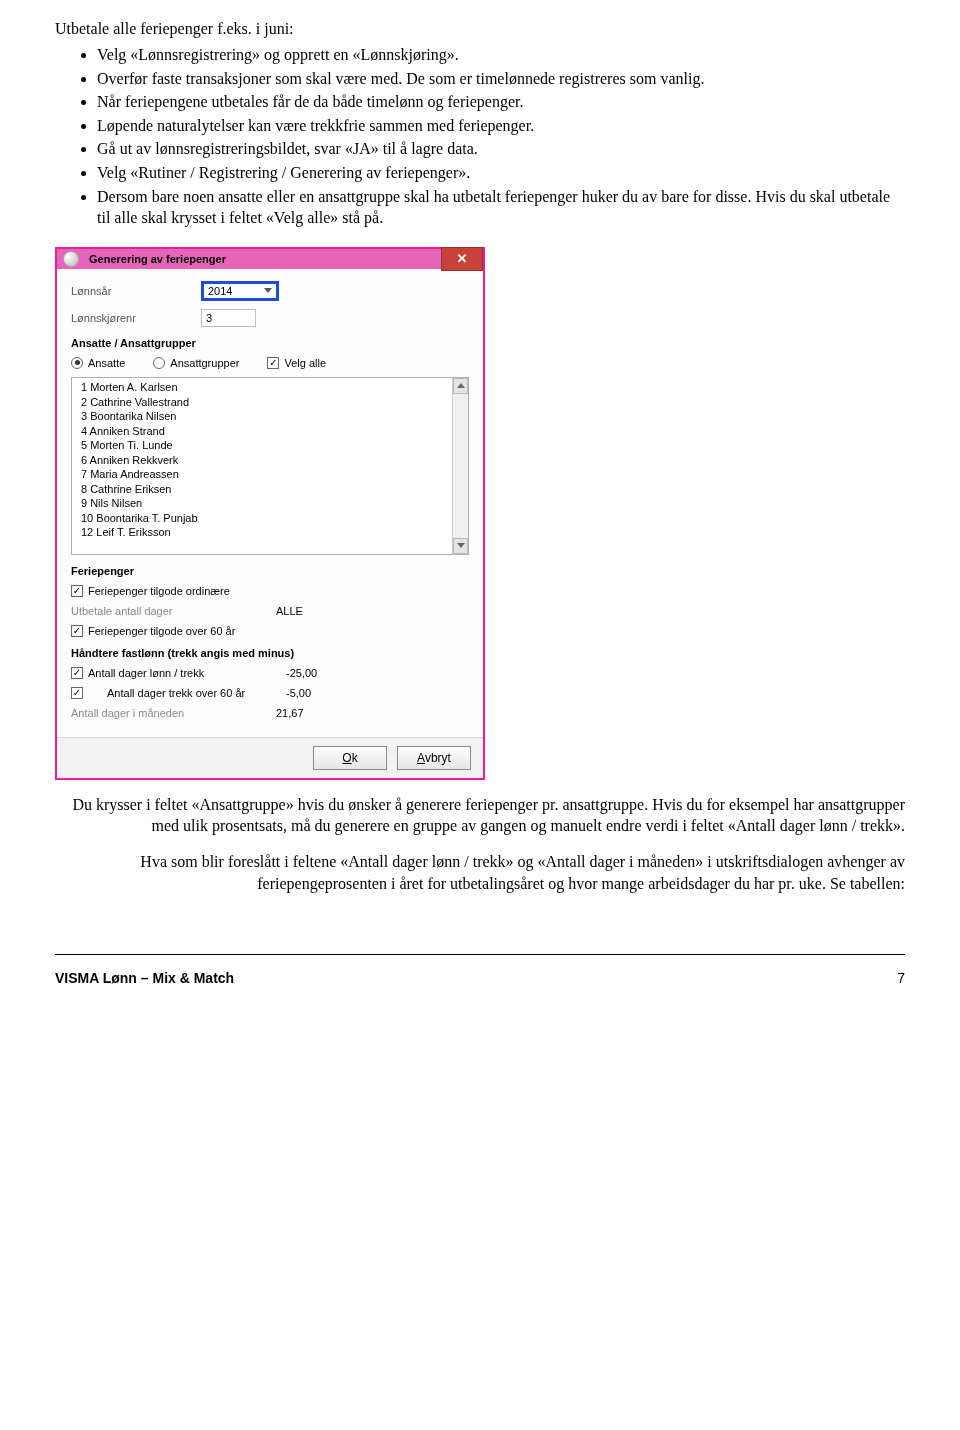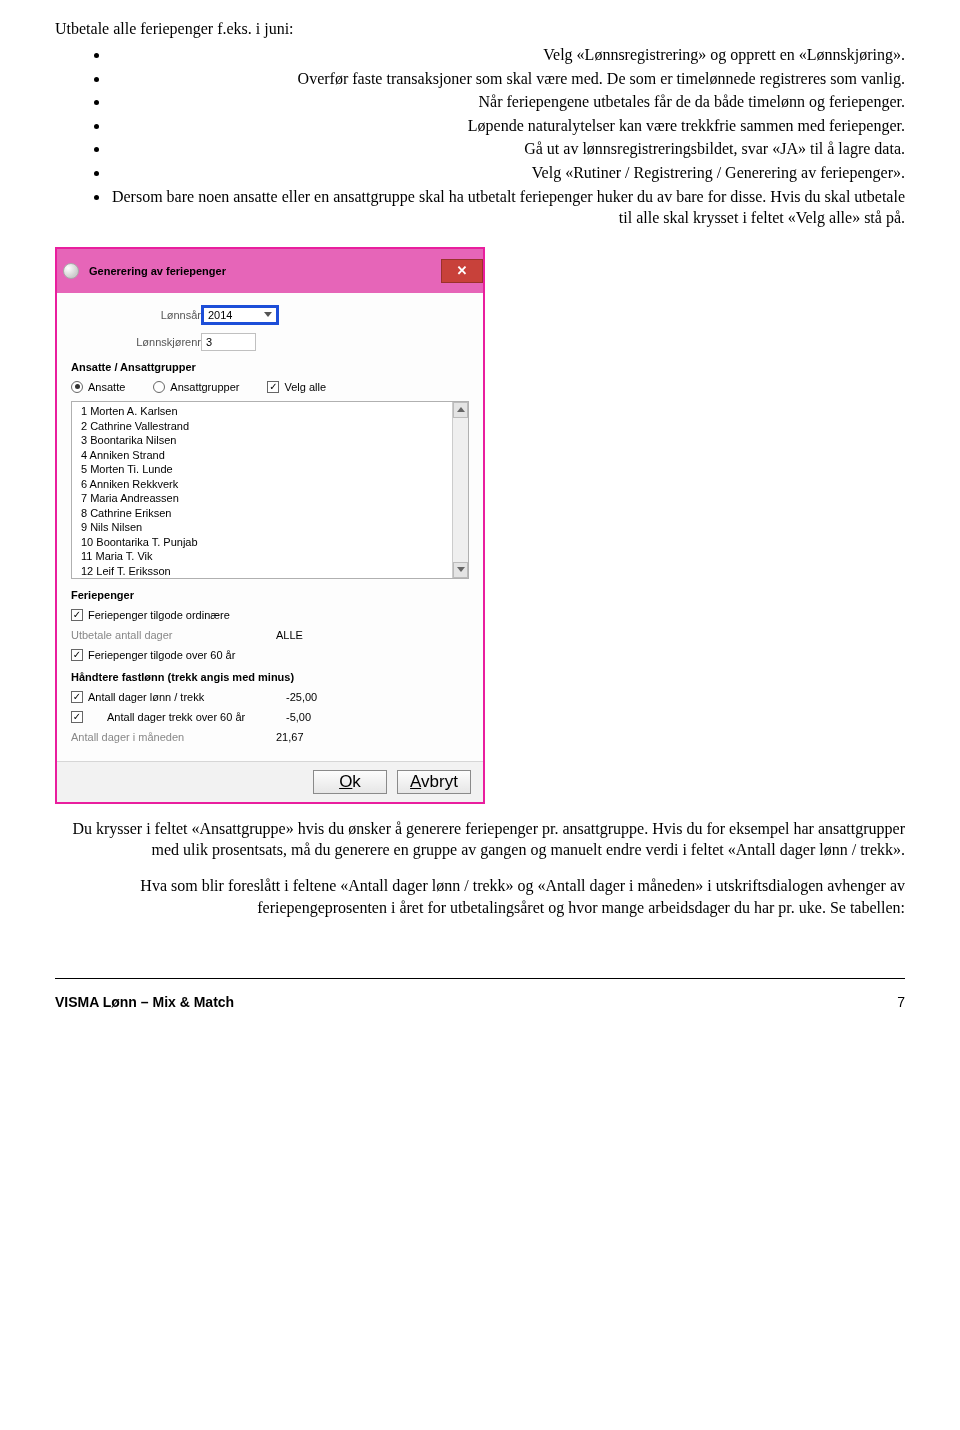--- a/index.html
+++ b/index.html
@@ -5,36 +5,36 @@
   * { box-sizing: border-box; margin: 0; padding: 0; }
   body {
     font-family: "Times New Roman", serif;
     font-size: 16px;
     color: #000;
     background: #fff;
     width: 960px;
     padding: 20px 55px 30px 55px;
   }
   .doc-heading { font-size: 16px; margin-bottom: 6px; }
-  ul.bullets { list-style: disc; margin-left: 55px; margin-bottom: 18px; text-align: right; }
+  ul.bullets { list-style: disc; margin-left: 42px; margin-bottom: 18px; }
   ul.bullets li { margin-bottom: 2px; line-height: 1.35; }
   .body-para { margin: 14px 0; line-height: 1.35; text-align: right; }
 
   .dialog {
     width: 430px;
     border: 2px solid #e91e9e;
     background: #fff;
     font-family: Tahoma, Arial, sans-serif;
     font-size: 11px;
     color: #000;
     margin: 10px 0 5px 0;
   }
   .titlebar {
     background: #e665b8;
-    height: 44px;
+    height: 20px;
     display: flex;
     align-items: center;
     padding: 0 0 0 6px;
   }
   .titlebar .app-icon {
     width: 16px; height: 16px;
     border-radius: 50%;
     background: radial-gradient(circle at 30% 30%, #fff 0%, #ccc 70%);
     margin-right: 10px;
     border: 1px solid #aaa;
@@ -43,21 +43,21 @@
   .titlebar .close-btn {
     width: 42px; height: 24px;
     background: #c8413a;
     color: #fff;
     display: flex; align-items: center; justify-content: center;
     font-size: 13px; font-weight: bold;
     border: 1px solid #9a322c;
   }
 
   .dialog-body { padding: 12px 14px 10px 14px; background: #fdfdfd; }
-  .form-row { display: flex; align-items: center; margin-bottom: 8px; text-align: right; }
+  .form-row { display: flex; align-items: center; margin-bottom: 8px; }
   .form-row .lbl { width: 130px; color: #555; }
   .select-box {
     display: inline-flex; align-items: center;
     border: 3px solid #1d4ed8; background: #fff;
     height: 20px; padding: 0 4px; min-width: 78px;
     justify-content: space-between;
   }
   .select-box .arrow {
     width: 0; height: 0; border-left: 4px solid transparent;
     border-right: 4px solid transparent; border-top: 5px solid #555;
@@ -117,21 +117,21 @@
   .muted { color: #888; }
 
   .btn-row {
     display: flex; justify-content: flex-end; gap: 10px;
     padding: 8px 12px; border-top: 1px solid #d6d6d6; background: #f2f2f2;
   }
   .btn {
     min-width: 74px; height: 24px; border: 1px solid #8a8a8a;
     background: linear-gradient(#fdfdfd,#e6e6e6);
     display: inline-flex; align-items: center; justify-content: center;
-    font-size: 17px;
+    font-size: 12px;
   }
   .btn .ul { text-decoration: underline; }
 
   .footer {
     margin-top: 60px;
     border-top: 1px solid #000;
     padding-top: 15px;
     display: flex; justify-content: space-between;
     font-size: 14px; font-family: Arial, sans-serif;
   }
@@ -228,24 +228,20 @@
         <div class="item">
             <span class="box checked"></span>
             <span>9 Nils Nilsen</span>
           </div>
         <div class="item">
             <span class="box checked"></span>
             <span>10 Boontarika T. Punjab</span>
           </div>
         <div class="item">
             <span class="box checked"></span>
-            <span>11 Maria T. Vik</span>
-          </div>
-        <div class="item">
-            <span class="box checked"></span>
             <span>12 Leif T. Eriksson</span>
           </div>
       </div>
       <div class="sb">
         <div class="sb-btn top">
             <span class="sb-arrow-up"></span>
           </div>
         <div class="sb-btn bot">
             <span class="sb-arrow-dn"></span>
           </div>

